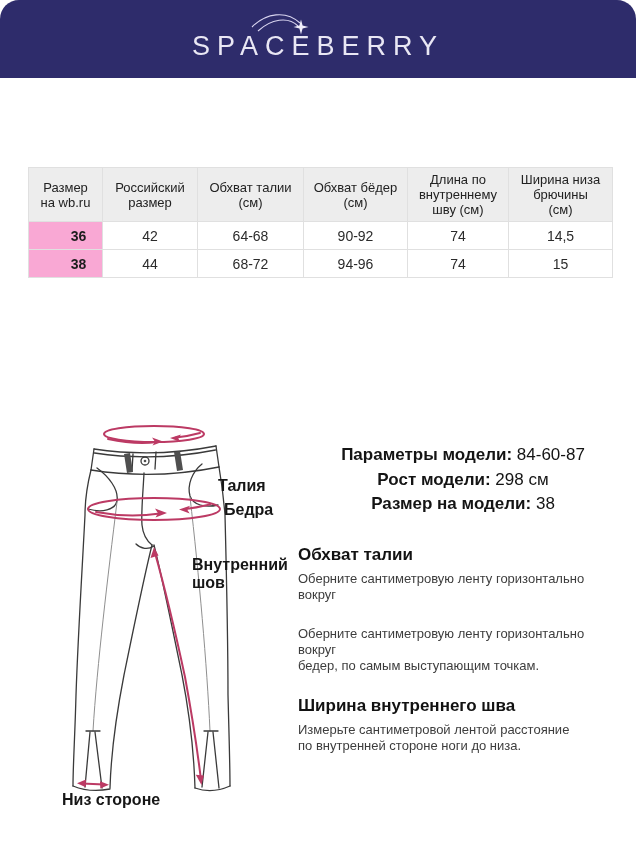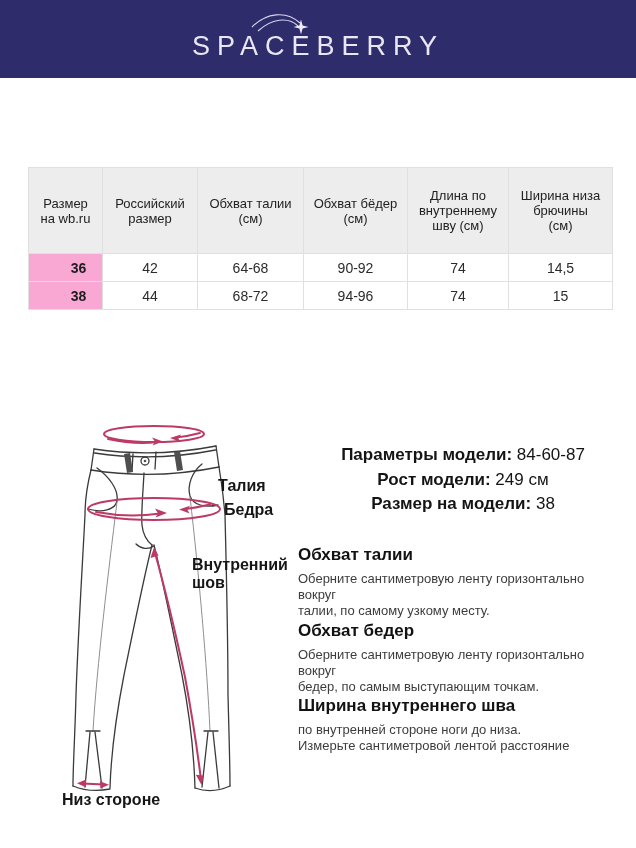--- a/index.html
+++ b/index.html
@@ -3,38 +3,38 @@
 <meta charset="utf-8">
 <style>
   :root{
     --brand-navy:#2e2c6b;
     --accent-pink:#bc3a64;
     --logo-color:#e9e7f4;
   }
   html,body{margin:0;padding:0;background:#fff;}
   .page{
     position:relative;width:636px;height:848px;background:#ffffff;overflow:hidden;
-    font-family:"Liberation Sans", sans-serif;color:#1a1a1a;
+    font-family:"Liberation Sans", sans-serif;color:#1a1a1a;border-radius:19px;
   }
   
   .brand-bar{position:absolute;left:0;top:0;width:636px;height:78px;background:var(--brand-navy,#2e2c6b);}
   .logo{position:absolute;left:0;top:0;width:100%;height:100%;display:flex;align-items:center;justify-content:center;}
   .logo-text{
     color:var(--logo-color,#e9e7f4);font-size:27px;letter-spacing:7px;font-weight:400;
     padding-top:14px;font-family:"Liberation Sans",sans-serif;
   }
   .logo-star{position:absolute;left:248px;top:10px;}
   
   table.size-table{
     position:absolute;left:28px;top:167px;width:584px;border-collapse:collapse;table-layout:fixed;
   }
   .size-table th,.size-table td{border:1px solid #e0e0e0;text-align:center;vertical-align:middle;box-sizing:border-box;}
   .size-table th{
     background:#ededed;font-size:13px;font-weight:500;line-height:15px;color:#222;
-    padding:20px 2px;height:50px;white-space:pre-line;
+    padding:4px 2px;height:50px;white-space:pre-line;
   }
   .size-table td{height:28px;font-size:14px;color:#2b2b2b;background:#fff;padding:2px;}
   .size-table td.col-first{background:#f9a8d4;font-weight:700;color:#1d1d1d;padding-left:28px;}
   
   .diagram{position:absolute;left:40px;top:405px;width:250px;height:420px;overflow:visible;}
   .diagram svg{position:absolute;left:0;top:0;}
   .ln{fill:none;stroke:#3a3a3a;stroke-width:1.3;stroke-linecap:round;stroke-linejoin:round;}
   .ln-thin{fill:none;stroke:#8f8f8f;stroke-width:1;stroke-linecap:round;}
   .pink{fill:none;stroke:var(--accent-pink,#bc3a64);stroke-width:2;stroke-linecap:round;}
   .pinkfill{fill:var(--accent-pink,#bc3a64);stroke:none;}
@@ -196,45 +196,43 @@
     <div class="diag-label lbl-hem">Низ стороне</div>
   </div>
 
   <div class="model-info">
     <div>
       <span class="lbl">Параметры модели:</span>
       <span class="val">84-60-87</span>
     </div>
     <div>
       <span class="lbl">Рост модели:</span>
-      <span class="val">249 см</span>
+      <span class="val">298 см</span>
     </div>
     <div>
       <span class="lbl">Размер на модели:</span>
       <span class="val">38</span>
     </div>
   </div>
 
   <section class="guide-section sec-1">
     <h3>Обхват талии</h3>
     <p>
       <span>Оберните сантиметровую ленту горизонтально вокруг</span>
-      <span>талии, по самому узкому месту.</span>
     </p>
   </section>
 
   <section class="guide-section sec-2">
-    <h3>Обхват бедер</h3>
     <p>
       <span>Оберните сантиметровую ленту горизонтально вокруг</span>
       <span>бедер, по самым выступающим точкам.</span>
     </p>
   </section>
 
   <section class="guide-section sec-3">
     <h3>Ширина внутреннего шва</h3>
     <p>
+      <span>Измерьте сантиметровой лентой расстояние</span>
       <span>по внутренней стороне ноги до низа.</span>
-      <span>Измерьте сантиметровой лентой расстояние</span>
     </p>
   </section>
 
 </div>
 
 </body></html>

